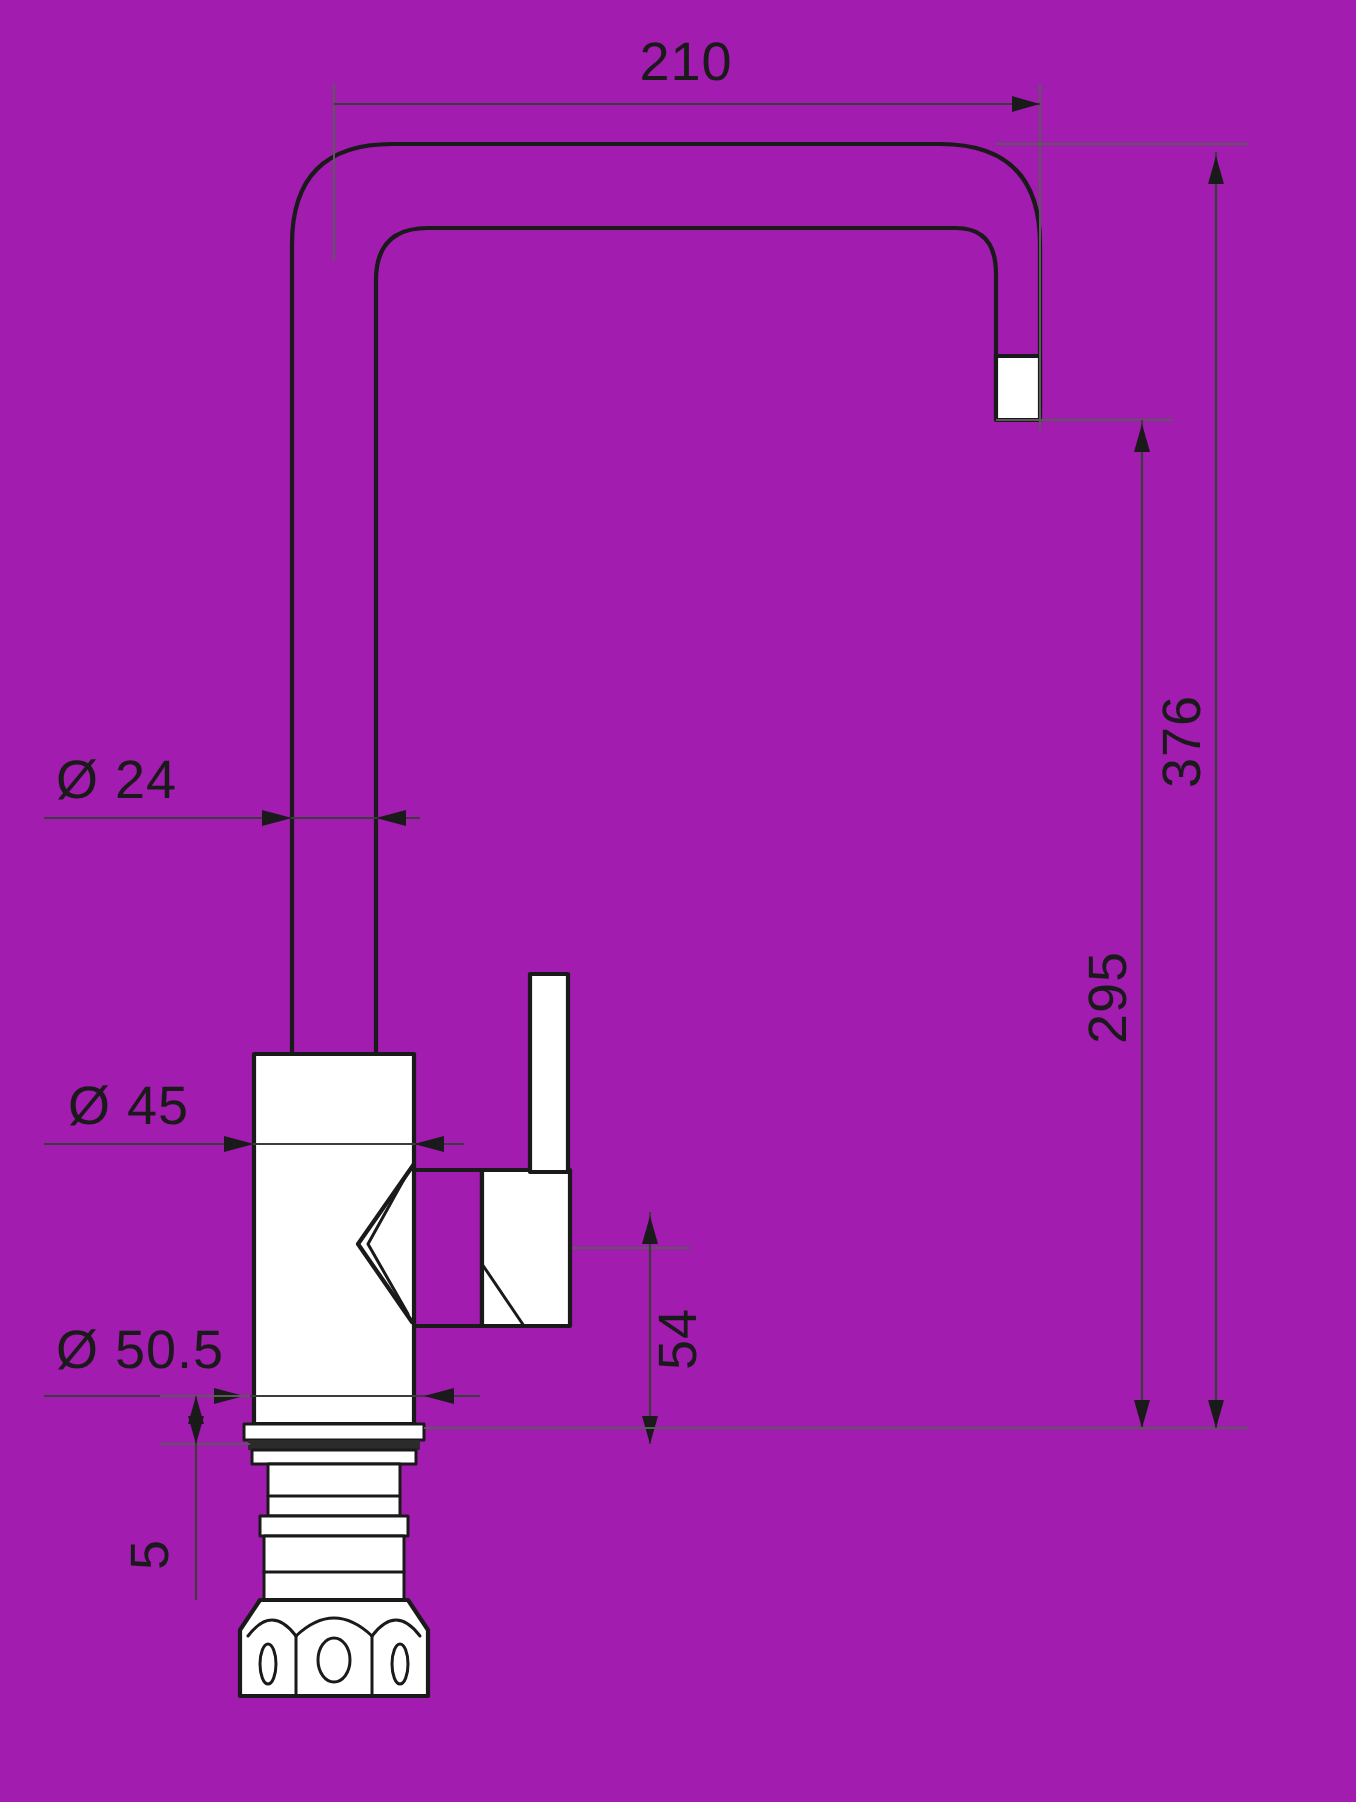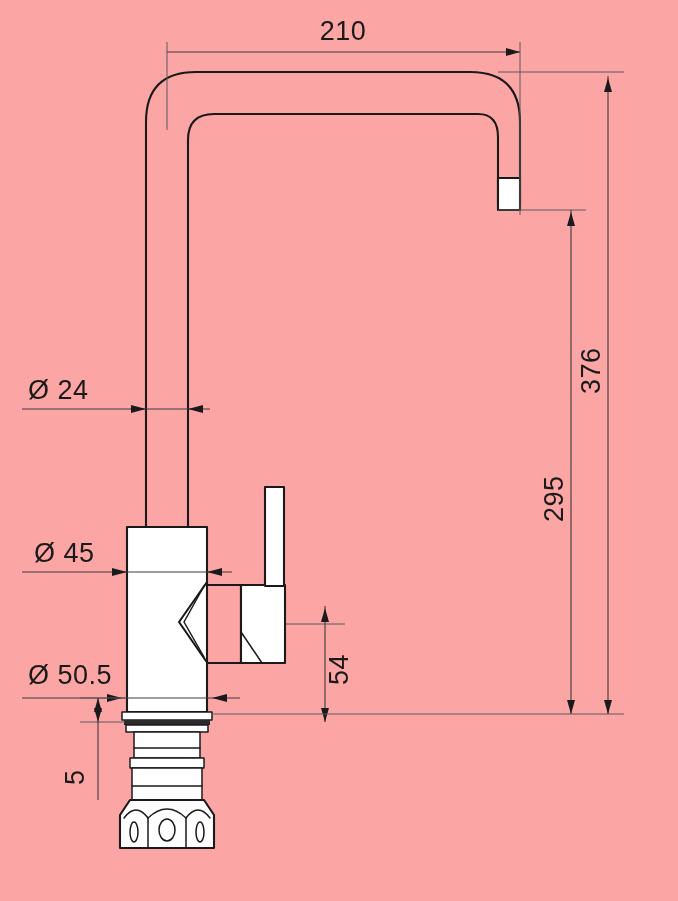--- a/index.html
+++ b/index.html
@@ -7,21 +7,21 @@
     padding: 0;
     background: #ffffff;
   }
   body {
     font-family: "Liberation Sans", sans-serif;
   }
   #drawing-root {
     position: relative;
     width: 678px;
     height: 901px;
-    background: #fca5a5;
+    background: #a21caf;
     overflow: hidden;
   }
   svg.sheet {
     display: block;
     width: 678px;
     height: 901px;
   }
   .dim-text {
     font-family: "Liberation Sans", sans-serif;
     font-size: 27px;

